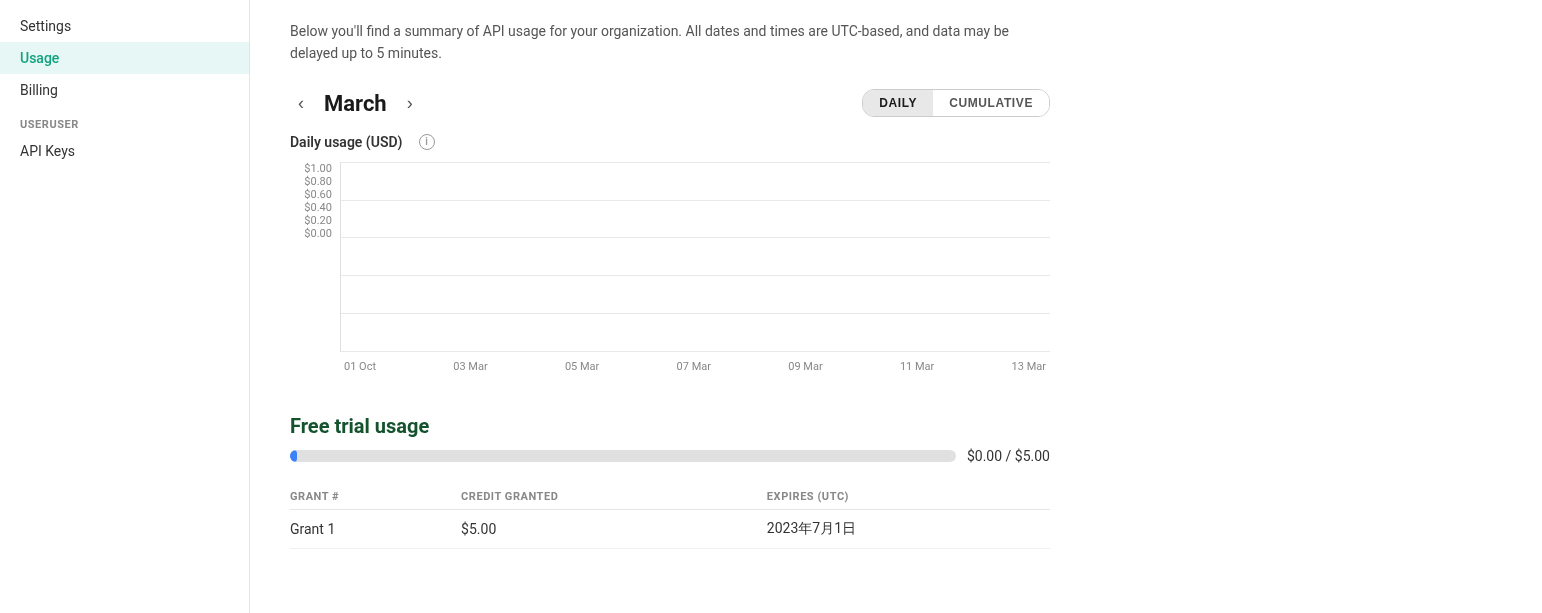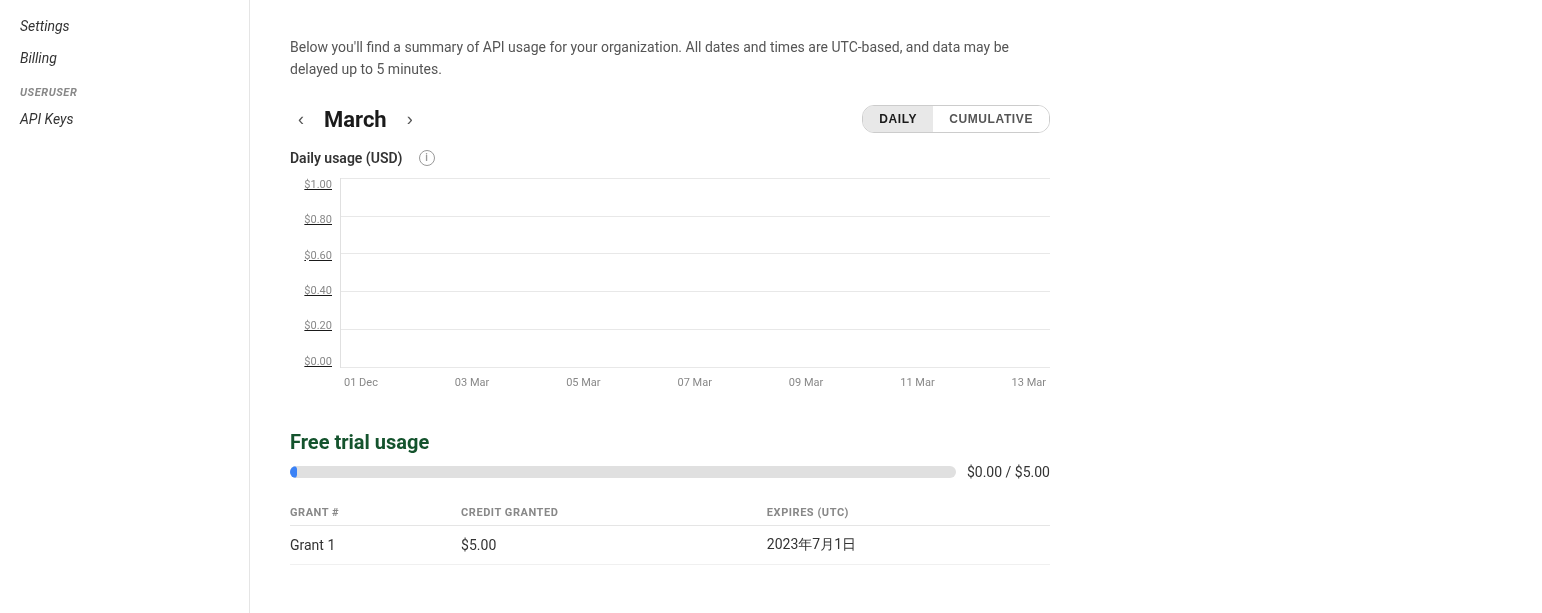--- a/index.html
+++ b/index.html
@@ -13,21 +13,20 @@
       display: flex;
       height: 613px;
       width: 1542px;
     }
     .sidebar {
       width: 250px;
       background: #fff;
       border-right: 1px solid #e5e5e5;
       padding: 10px 0;
       flex-shrink: 0;
-      font-style: italic;
     }
     .sidebar-item {
       padding: 8px 20px;
       cursor: pointer;
       color: #333;
       font-size: 14px;
     }
     .sidebar-item.active {
       background: #e6f7f5;
       color: #10a37f;
@@ -37,21 +36,21 @@
       padding: 12px 20px 4px 20px;
       font-size: 11px;
       font-weight: 700;
       color: #888;
       letter-spacing: 0.05em;
       text-transform: uppercase;
     }
     .main-content {
       flex: 1;
       overflow-y: auto;
-      padding: 36px 40px;
+      padding: 20px 40px;
       background: #fff;
     }
     .description {
       color: #555;
       font-size: 14px;
       line-height: 1.6;
       margin-bottom: 24px;
       max-width: 760px;
     }
     .month-nav {
@@ -131,24 +130,23 @@
       width: 100%;
     }
     .chart-y-labels {
       position: absolute;
       left: 0;
       top: 0;
       bottom: 30px;
       width: 50px;
       display: flex;
       flex-direction: column;
-      justify-content: space-between;
+      justify-content: flex-start;
       align-items: flex-end;
       padding-right: 8px;
-      text-decoration: underline;
     }
     .y-label {
       font-size: 11px;
       color: #888;
     }
     .chart-plot {
       position: absolute;
       left: 50px;
       right: 0;
       top: 0;
@@ -237,20 +235,23 @@
   </style>
 </head>
 <body>
 
 <div class="layout">
 
   <nav class="sidebar">
     <div class="sidebar-item">
       <span>Settings</span>
     </div>
+    <div class="sidebar-item active">
+      <span>Usage</span>
+    </div>
     <div class="sidebar-item">
       <span>Billing</span>
     </div>
     <div class="sidebar-section-label">
       <span>USER</span>USER
     </div>
     <div class="sidebar-item">
       <span>API Keys</span>
     </div>
   </nav>
@@ -291,21 +292,21 @@
             <div class="gridline"></div>
             <div class="gridline"></div>
             <div class="gridline"></div>
             <div class="gridline"></div>
             <div class="gridline"></div>
             <div class="gridline"></div>
           </div>
         </div>
 
         <div class="chart-x-labels">
-          <span class="x-label">01 Dec</span>
+          <span class="x-label">01 Oct</span>
           <span class="x-label">03 Mar</span>
           <span class="x-label">05 Mar</span>
           <span class="x-label">07 Mar</span>
           <span class="x-label">09 Mar</span>
           <span class="x-label">11 Mar</span>
           <span class="x-label">13 Mar</span>
         </div>
       </div>
     </div>
 

